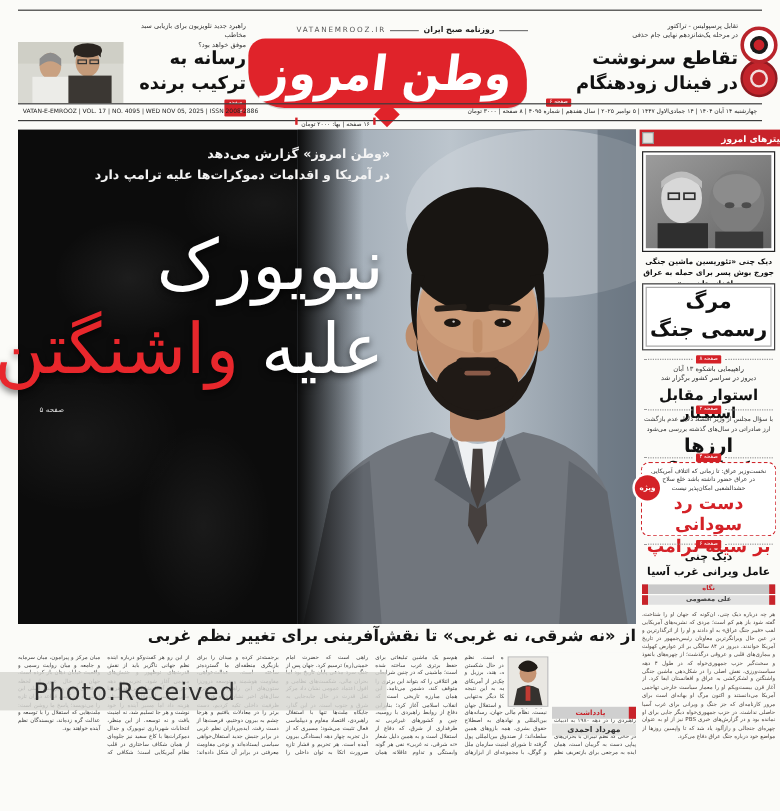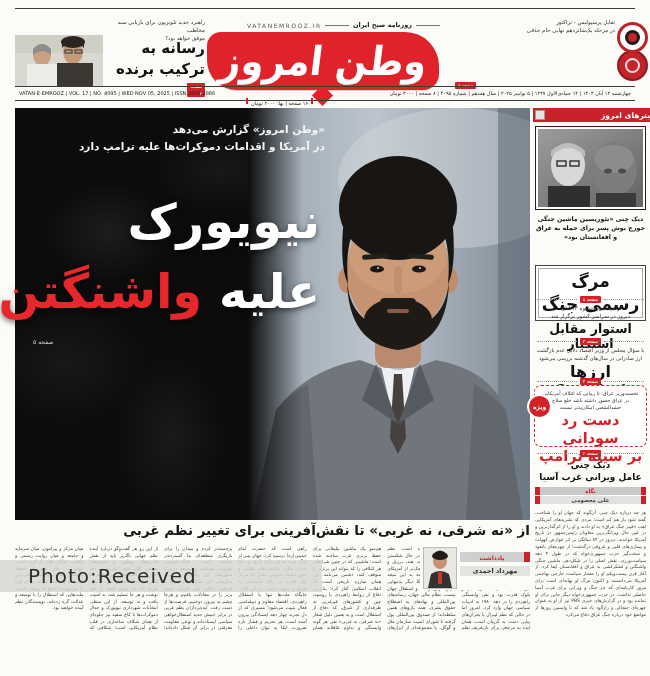--- a/index.html
+++ b/index.html
@@ -27,21 +27,21 @@
   .redtick{display:inline-block;width:2px;height:6px;background:#d42127;vertical-align:middle;margin:0 3px;}
 
   
   .lead-block{background:#0c0c0c;
     background-image:
       radial-gradient(90px 70px at 18% 30%, rgba(255,255,255,.07), transparent 70%),
       radial-gradient(120px 90px at 10% 62%, rgba(255,255,255,.05), transparent 70%),
       radial-gradient(80px 120px at 30% 80%, rgba(255,255,255,.06), transparent 70%),
       radial-gradient(100px 60px at 40% 15%, rgba(255,255,255,.05), transparent 70%);}
   .lead-kicker{color:#f4f4f4;font-size:10.5px;line-height:17px;font-weight:bold;text-align:right;}
-  .lead-title{color:#fff;font-size:48px;line-height:62px;font-weight:bold;text-align:right;white-space:nowrap;
+  .lead-title{color:#fff;font-size:58px;line-height:62px;font-weight:normal;text-align:right;white-space:nowrap;
               text-shadow:0 2px 6px rgba(0,0,0,.6);}
   .lead-title .red{color:#e8272c;}
   .lead-pgref{color:#ddd;font-size:6px;}
 
   
   .wm-letters{font-family:"DejaVu Serif",serif;font-size:34px;font-weight:bold;color:rgba(175,175,172,.55);
               letter-spacing:4px;white-space:nowrap;z-index:6;}
   .wm-band{background:rgba(214,213,209,.82);z-index:6;display:flex;align-items:center;}
   .wm-credit{font-size:20px;color:#2e2e2e;padding-left:28px;letter-spacing:1px;}
 
@@ -71,21 +71,21 @@
   .byrow .endsq{position:absolute;top:0;width:5px;height:8px;background:#c8232a;}
   .byrow .endsq.l{left:0;} .byrow .endsq.r{right:0;}
   .byrow-label{font-size:5.5px;font-weight:bold;}
   .smallbody{font-size:4.6px;line-height:6.8px;color:#4a423d;text-align:justify;}
 
   
   .art-headline{font-size:13.5px;font-weight:bold;color:#151515;text-align:right;white-space:nowrap;}
   .art-body{font-size:4.6px;line-height:6.6px;color:#3c3c3c;text-align:justify;
             column-count:7;column-gap:6px;height:100%;overflow:hidden;}
   .byline-card{background:#fbfbf8;z-index:4;}
-  .byline-bar{position:absolute;left:40px;right:0;height:10px;display:flex;align-items:center;}
+  .byline-bar{position:absolute;left:40px;right:0;height:10px;display:flex;align-items:center;margin-top:37px;}
   .byline-bar .sq{width:6px;height:10px;background:#c8232a;}
   .byline-label{flex:1;text-align:center;font-size:6px;font-weight:bold;color:#c8232a;}
   .byline-name{flex:1;text-align:center;font-size:6.5px;font-weight:bold;color:#333;}
 </style>
 </head>
 <body>
 
 <div class="page">
 
   <div class="abs hairline" style="left:15px;top:8px;width:620px;"></div>
@@ -125,20 +125,24 @@
     <div class="abs logo-blob" style="left:2px;top:20px;width:232px;height:58px;">
       <div class="logo-text rtl">وطن امروز</div>
     </div>
     <div class="abs diamond" style="left:110px;top:76px;"></div>
   </div>
 
   <div class="abs" style="left:445px;top:12px;width:205px;height:74px;">
     <div class="abs rtl teaser-kicker" style="left:20px;top:6px;width:150px;">
       <div>تقابل پرسپولیس - تراکتور</div>
       <div>در مرحله یک‌شانزدهم نهایی جام حذفی</div>
+    </div>
+    <div class="abs rtl teaser-title" style="left:8px;top:26px;width:162px;">
+      <div>تقاطع سرنوشت</div>
+      <div>در فینال زودهنگام</div>
     </div>
     <span class="abs pgref rtl" style="left:10px;top:70px;">صفحه ۶</span>
     <div class="abs club-circle" style="left:172px;top:10px;width:31px;height:31px;background:#fff;border:3px solid #b9242b;z-index:2;">
       <div class="abs" style="left:5px;top:5px;width:15px;height:15px;border-radius:50%;background:#1c1c1c;"></div>
       <div class="abs" style="left:8px;top:8px;width:9px;height:9px;border-radius:50%;background:#c8232a;"></div>
     </div>
     <div class="abs club-circle" style="left:172px;top:38px;width:31px;height:31px;background:#c3242b;border:2px solid #8e1a20;z-index:1;">
       <div class="abs" style="left:6px;top:6px;width:15px;height:15px;border-radius:50%;border:2px solid #f2dede;box-sizing:border-box;"></div>
     </div>
   </div>
@@ -244,21 +248,21 @@
         <ellipse cx="70" cy="42" rx="4" ry="2.5" fill="#4c4c4c"></ellipse>
         <ellipse cx="84" cy="42" rx="4" ry="2.5" fill="#4c4c4c"></ellipse>
         <rect x="58" y="64" width="40" height="14" fill="#3a3a3a"></rect>
       </svg>
     </div>
     <div class="abs sb-caption rtl" style="left:0;top:106px;width:115px;">
       <div>دیک چنی «تئوریسین ماشین جنگی</div>
       <div>جورج بوش پسر برای حمله به عراق و افغانستان بود»</div>
     </div>
 
-    <div class="abs sb-box" style="left:2px;top:128px;width:111px;height:56px;margin-top:29px;">
+    <div class="abs sb-box" style="left:2px;top:128px;width:111px;height:56px;">
       <div class="sb-big-title rtl">مرگ</div>
       <div class="sb-big-title rtl">رسمی جنگ</div>
     </div>
     <div class="abs marker" style="left:4px;top:188px;width:107px;">
       <div class="dots"></div>
         <span class="pgref rtl">صفحه ۸</span>
         <div class="dots"></div>
     </div>
 
     <div class="abs sb-kicker rtl" style="left:0;top:196px;width:115px;">

